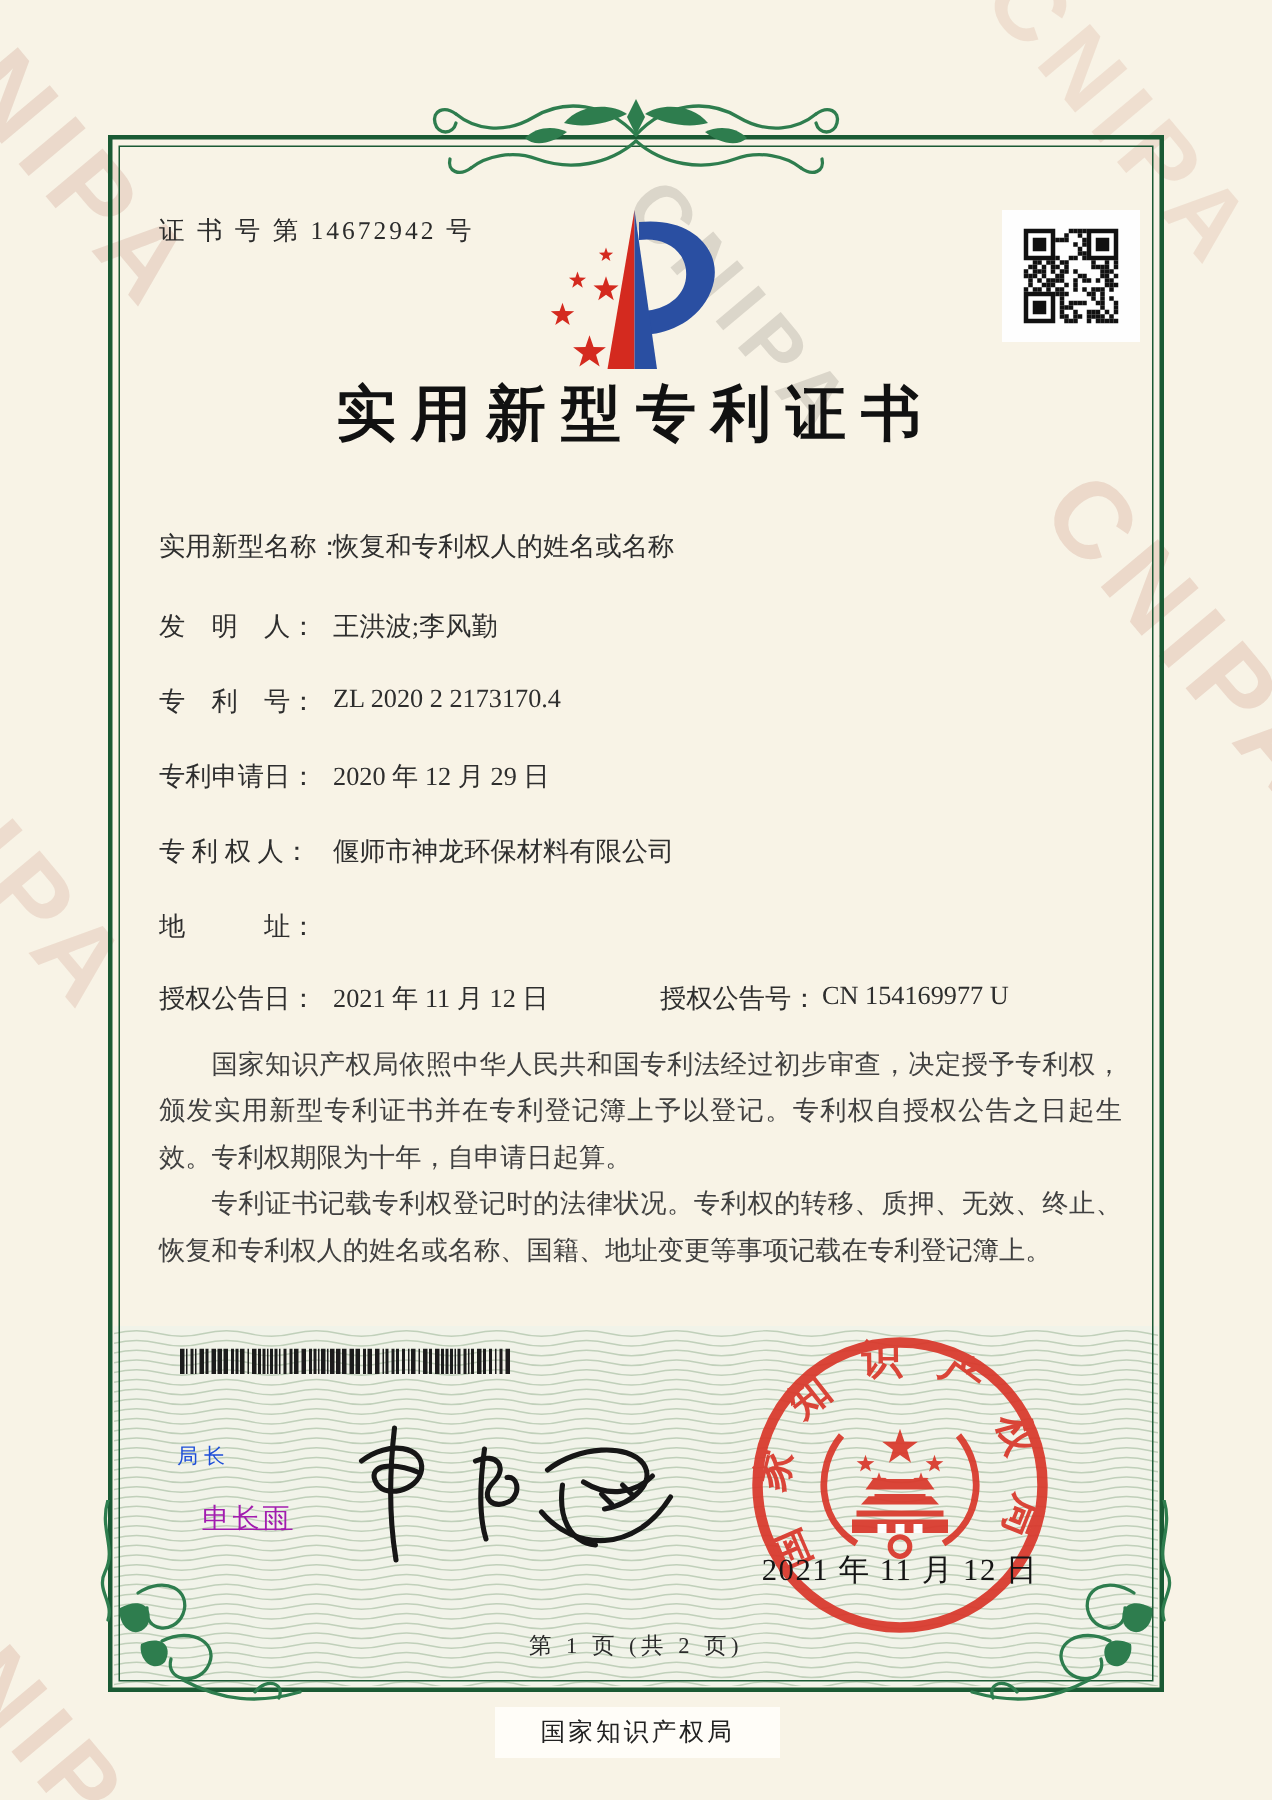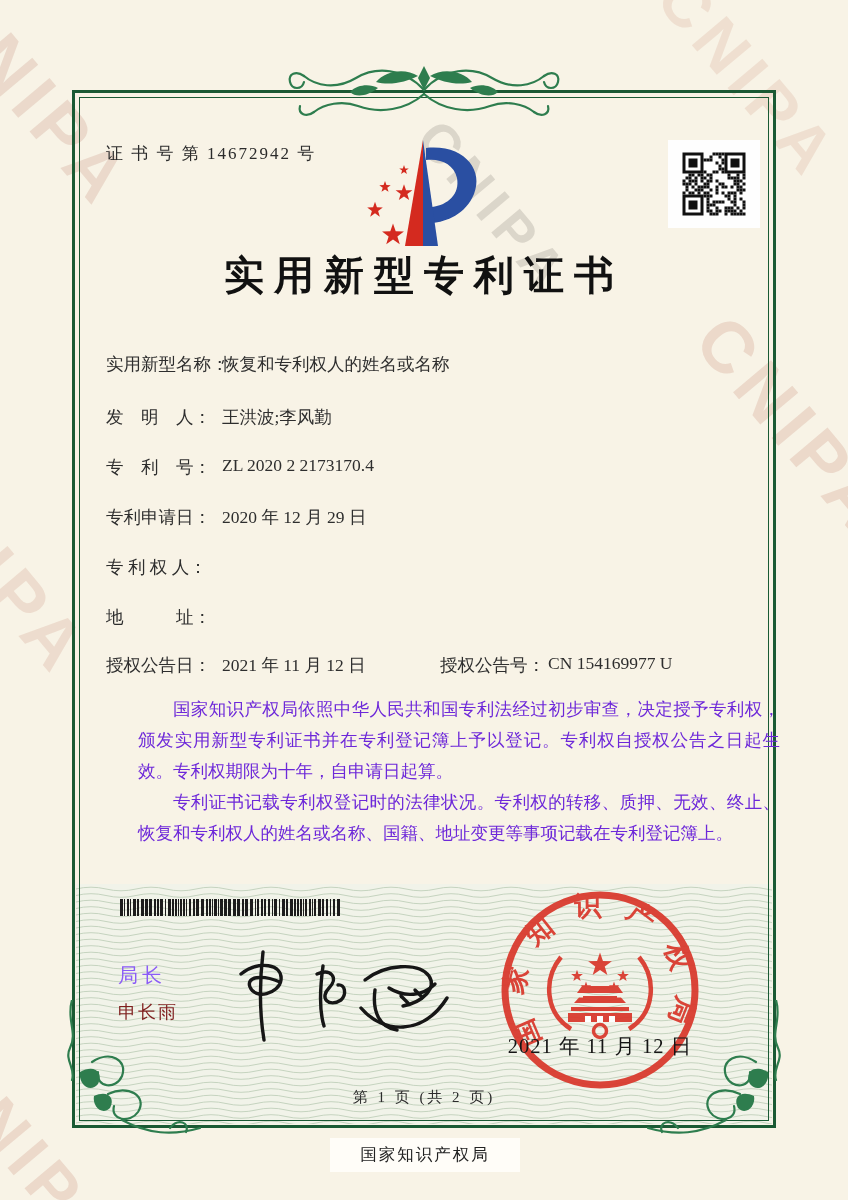--- a/index.html
+++ b/index.html
@@ -33,28 +33,28 @@
   #qr{position:absolute;left:13px;top:11px;}
   #doc-title{left:72px;top:248px;width:704px;text-align:center;font-size:40px;font-weight:700;
     letter-spacing:10px;color:#111;z-index:5;}
   
   .fieldrow{position:absolute;left:0;width:848px;height:26px;font-size:17.5px;color:#2e2e2e;z-index:5;}
   .flab{position:absolute;left:106px;white-space:pre;}
   .fval{position:absolute;left:222px;white-space:pre;}
   .flab2{position:absolute;left:440px;white-space:pre;}
   .fval2{position:absolute;left:548px;white-space:pre;}
   
-  #legal{left:106px;top:694px;width:642px;z-index:5;color:#6d28d9;margin-left:32px;}
+  #legal{left:106px;top:694px;width:642px;z-index:5;color:#404040;}
   #legal p{margin:0;font-size:17.5px;line-height:31px;text-indent:2em;text-align:justify;}
   
   #barcode{left:120px;top:899px;width:222px;height:17px;overflow:hidden;white-space:nowrap;z-index:5;}
   #barcode span{display:inline-block;height:100%;background:#1c1c1c;vertical-align:top;}
   
-  #sig-title{left:118px;top:962px;font-size:20px;color:#8b5cf6;letter-spacing:4px;z-index:5;}
-  #sig-name{left:118px;top:1000px;font-size:18px;color:#7f1d1d;letter-spacing:2px;z-index:5;}
+  #sig-title{left:118px;top:962px;font-size:14px;color:#1d4ed8;letter-spacing:4px;z-index:5;}
+  #sig-name{left:135px;top:1000px;font-size:18px;color:#a21caf;letter-spacing:2px;z-index:5;text-decoration:underline;}
   #signature{left:225px;top:936px;z-index:5;}
   #signature path{fill:none;stroke:#161616;stroke-width:3.4;stroke-linecap:round;stroke-linejoin:round;}
   
   #seal{left:497px;top:887px;z-index:6;}
   #seal-date{left:487px;top:1032px;width:226px;text-align:center;font-size:20.5px;color:#151515;
     letter-spacing:1px;z-index:7;white-space:pre;}
   
   #page-info{left:72px;top:1088px;width:704px;text-align:center;font-size:15px;letter-spacing:3px;color:#2b2b2b;z-index:5;}
   #cont-note{left:330px;top:1138px;width:190px;height:34px;background:#fffdf8;text-align:center;
     line-height:34px;font-size:16.5px;letter-spacing:2px;color:#222;z-index:5;}
@@ -342,20 +342,21 @@
 <div class="fieldrow" style="top:455px">
   <span class="flab">专　利　号：</span>
   <span class="fval">ZL 2020 2 2173170.4</span>
 </div>
 <div class="fieldrow" style="top:505px">
   <span class="flab">专利申请日：</span>
   <span class="fval">2020 年 12 月 29 日</span>
 </div>
 <div class="fieldrow" style="top:555px">
   <span class="flab">专 利 权 人：</span>
+  <span class="fval">偃师市神龙环保材料有限公司</span>
 </div>
 <div class="fieldrow" style="top:605px">
   <span class="flab">地　　　址：</span>
 </div>
 <div class="fieldrow" style="top:653px">
   <span class="flab">授权公告日：</span>
   <span class="fval">2021 年 11 月 12 日</span>
   <span class="flab2">授权公告号：</span>
   <span class="fval2">CN 154169977 U</span>
 </div>

